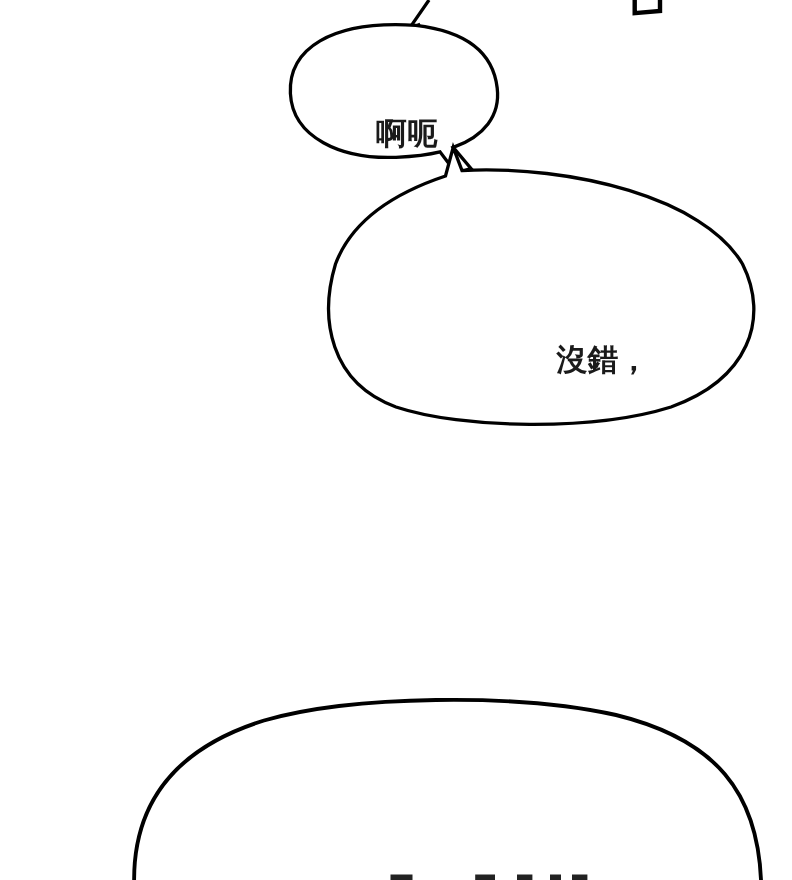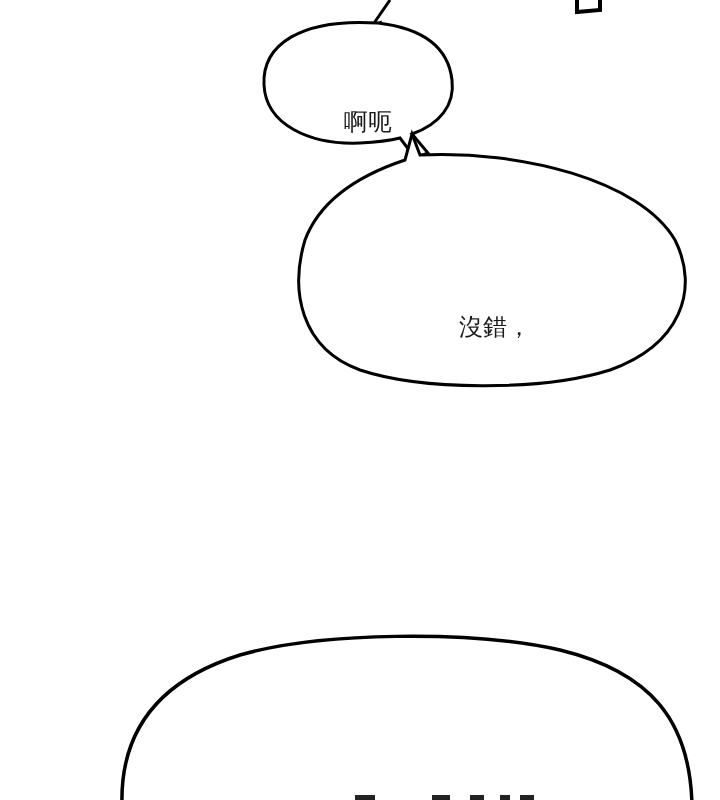--- a/index.html
+++ b/index.html
@@ -1,20 +1,20 @@
 <!DOCTYPE html>
 <html><head>
 <meta charset="utf-8">
 <style>
   html, body { margin:0; padding:0; background:#ffffff; }
   body { width:720px; height:800px; position:relative; overflow:hidden;
          font-family:"DejaVu Sans", sans-serif; color:#111; }
   svg.art { position:absolute; left:0; top:0; }
-  .txt { position:absolute; text-align:center; font-size:24px; line-height:38px;
-         color:#1a1a1a; white-space:pre; font-weight:400; }
+  .txt { position:absolute; text-align:center; font-size:28px; line-height:38px;
+         color:#1a1a1a; white-space:pre; font-weight:700; }
 </style>
 </head>
 <body>
 
 <svg class="art" width="720" height="800" viewBox="0 0 720 800">
 
   <path d="M372,26 L390,0 M372,26 L382,22" fill="none" stroke="#000" stroke-width="3"></path>
 
   <path d="M577,0 L577,12 L600,10 L600,0" fill="none" stroke="#000" stroke-width="4"></path>
 
@@ -45,19 +45,19 @@
     <rect x="470" y="795" width="14" height="5"></rect>
     <rect x="500" y="795" width="10" height="5"></rect>
     <rect x="520" y="795" width="14" height="5"></rect>
   </g>
 </svg>
 
 <div class="txt" style="left:300px; top:65px; width:120px;">
   <span>啊呃</span>
 </div>
 
-<div class="txt" style="left:390px; top:232px; width:200px;">
+<div class="txt" style="left:390px; top:232px; width:200px;text-align:right;">
   <div style="padding-left:10px;">沒錯，</div>
 </div>
 
 <div class="txt" style="left:310px; top:783px; width:200px;">
   
 </div>
 
 </body></html>

